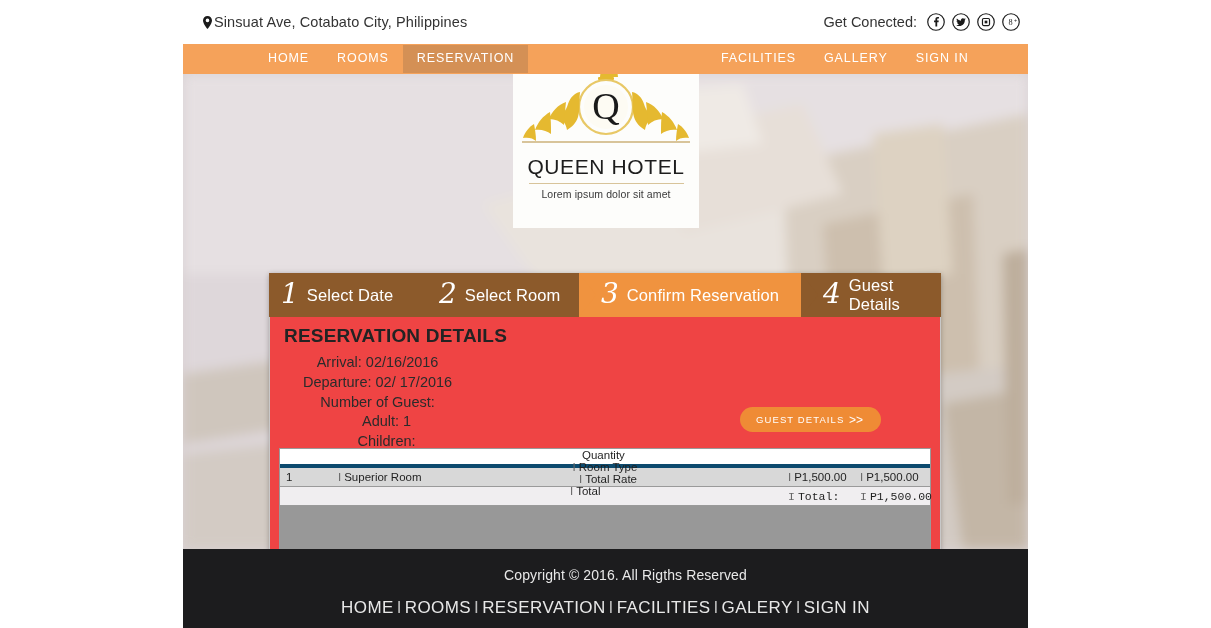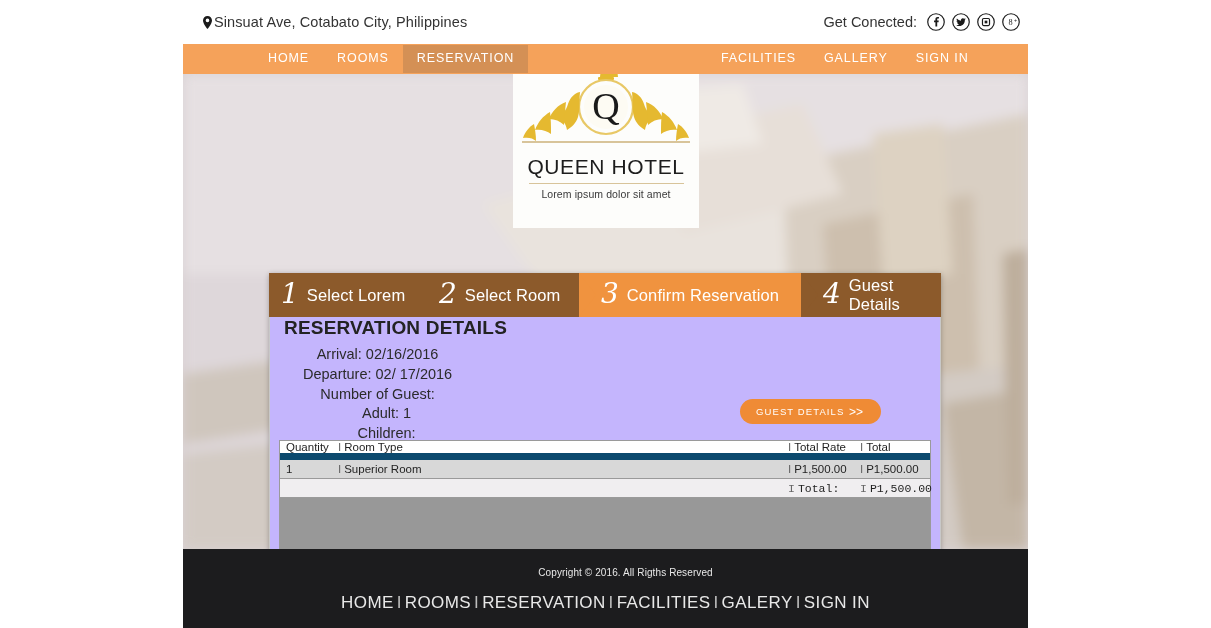--- a/index.html
+++ b/index.html
@@ -122,24 +122,24 @@
     padding-bottom: 3px;
   }
   .step .lbl { font-size: 16.5px; letter-spacing: .1px; }
   .step.dark { background: #8c5a2b; }
   .step.light { background: #f0933f; }
   .chev-light, .chev-dark { position: absolute; top: 0; width: 17px; height: 44px; z-index: 2; }
   .chev-light { right: -17px; }
   .chev-dark  { right: -17px; }
 
   #panel {
-    background: #c4b5fd;
+    background: #ef4444;
     border: 1px solid #c8c8c8;
     border-top: none;
-    padding: 0 0 10px;
+    padding: 8px 0 10px;
     position: relative;
   }
   #panel-title {
     font-size: 19px; color: #232323; letter-spacing: .2px;
     margin: 0 0 3px 14px;
   }
   #details { position: relative; height: 98px; }
   .dcol { position: absolute; font-size: 14.5px; color: #2b2b2b; line-height: 19.8px; }
   #dcol-left  { left: 33px; top: 3px; text-align: center; }
   #dcol-right { left: 200px; top: 3px; }
@@ -163,39 +163,39 @@
   #guest-btn .garrow { margin-left: auto; margin-right: 18px; font-size: 12px; letter-spacing: 0; }
 
   
   #tablewrap {
     margin: 0 9px 0 9px;
     border: 1px solid #9a9a9a;
     background: #989898;
     height: 137px;
   }
   .trow { display: flex; font-size: 11.5px; color: #1f1f1f; height: 19px; align-items: center; }
-  .trow.head  { background: #ffffff; border-bottom: 7px solid #0c4a6e; }
+  .trow.head  { background: #ffffff; border-bottom: 4px solid #0c4a6e; flex-direction: column; }
   .trow.data  { background: #d8d8d8; border-bottom: 1px solid #9a9a9a; }
   .trow.total { background: #f0eef0; border-bottom: 1px solid #9a9a9a; font-family: Liberation Mono, monospace; }
   .c-qty   { width: 58px; padding-left: 6px; }
   .c-type  { flex: 1; }
   .c-rate  { width: 72px; margin-left: 20px; }
   .c-tot   { width: 70px; }
   .sep { color: #666; margin-right: 3px; }
 
   
   #footer {
     height: 85px;
     background: #1c1c1e;
     color: #e8e8e8;
     display: flex; flex-direction: column;
     align-items: center; justify-content: flex-start;
     padding-top: 18px;
   }
-  #copyright { font-size: 10px; letter-spacing: .1px; margin-left: 40px; }
+  #copyright { font-size: 14px; letter-spacing: .1px; margin-left: 40px; }
   #footnav { margin-top: 15px; font-size: 17px; letter-spacing: .4px; }
   #footnav a { color: #e8e8e8; text-decoration: none; cursor: pointer; }
   #footnav .fsep { color: #bdbdbd; margin: 0 3px; }
 </style>
 </head>
 <body>
 
 <div id="page">
   <div id="shell">
 
@@ -294,21 +294,21 @@
         <div id="logo-title">QUEEN HOTEL</div>
         <div id="logo-rule2"></div>
         <div id="logo-sub">Lorem ipsum dolor sit amet</div>
       </div>
 
       <div id="card">
 
         <div id="steps">
           <div class="step dark" style="width:158px;">
             <span class="num">1</span>
-            <span class="lbl">Select Lorem</span>
+            <span class="lbl">Select Date</span>
           </div>
           <div class="step dark" style="width:152px;">
             <span class="num">2</span>
             <span class="lbl">Select Room</span>
             <svg class="chev-light" viewBox="0 0 17 44" preserveAspectRatio="none">
               <polygon points="0,0 17,22 0,44" fill="#f0933f"></polygon>
             </svg>
           </div>
           <div class="step light" style="width:222px;padding-left:22px;">
             <span class="num">3</span>

